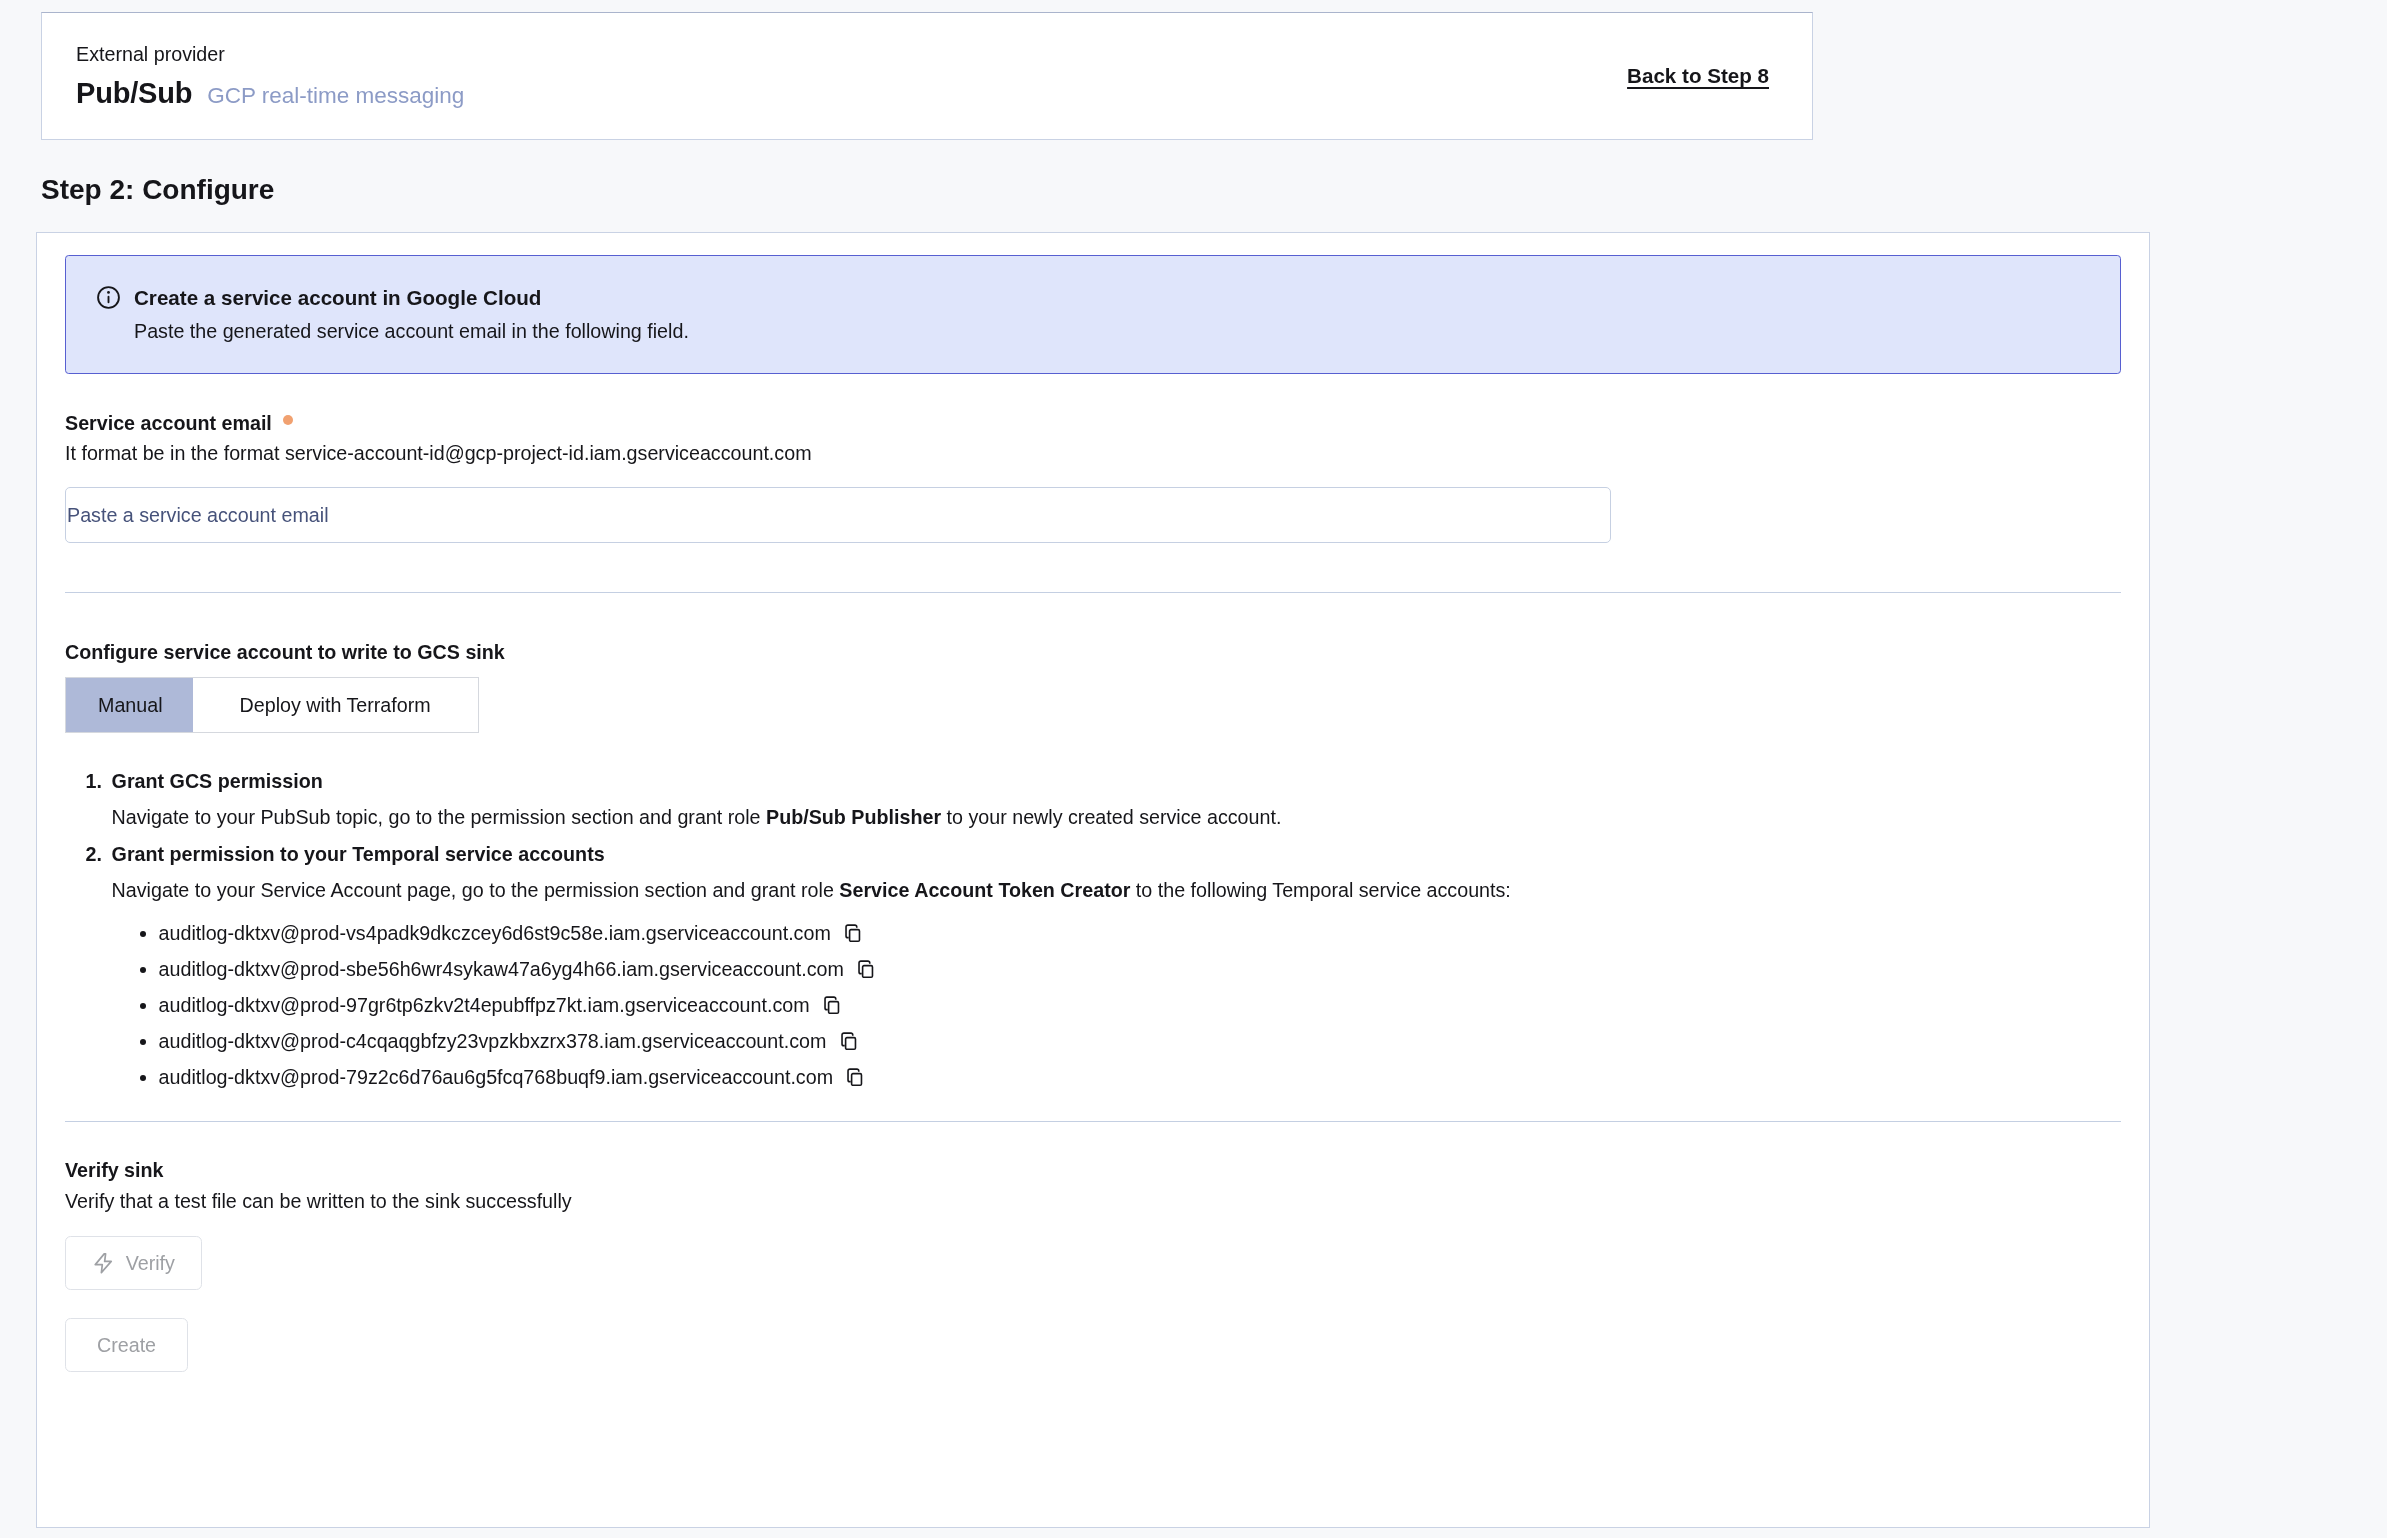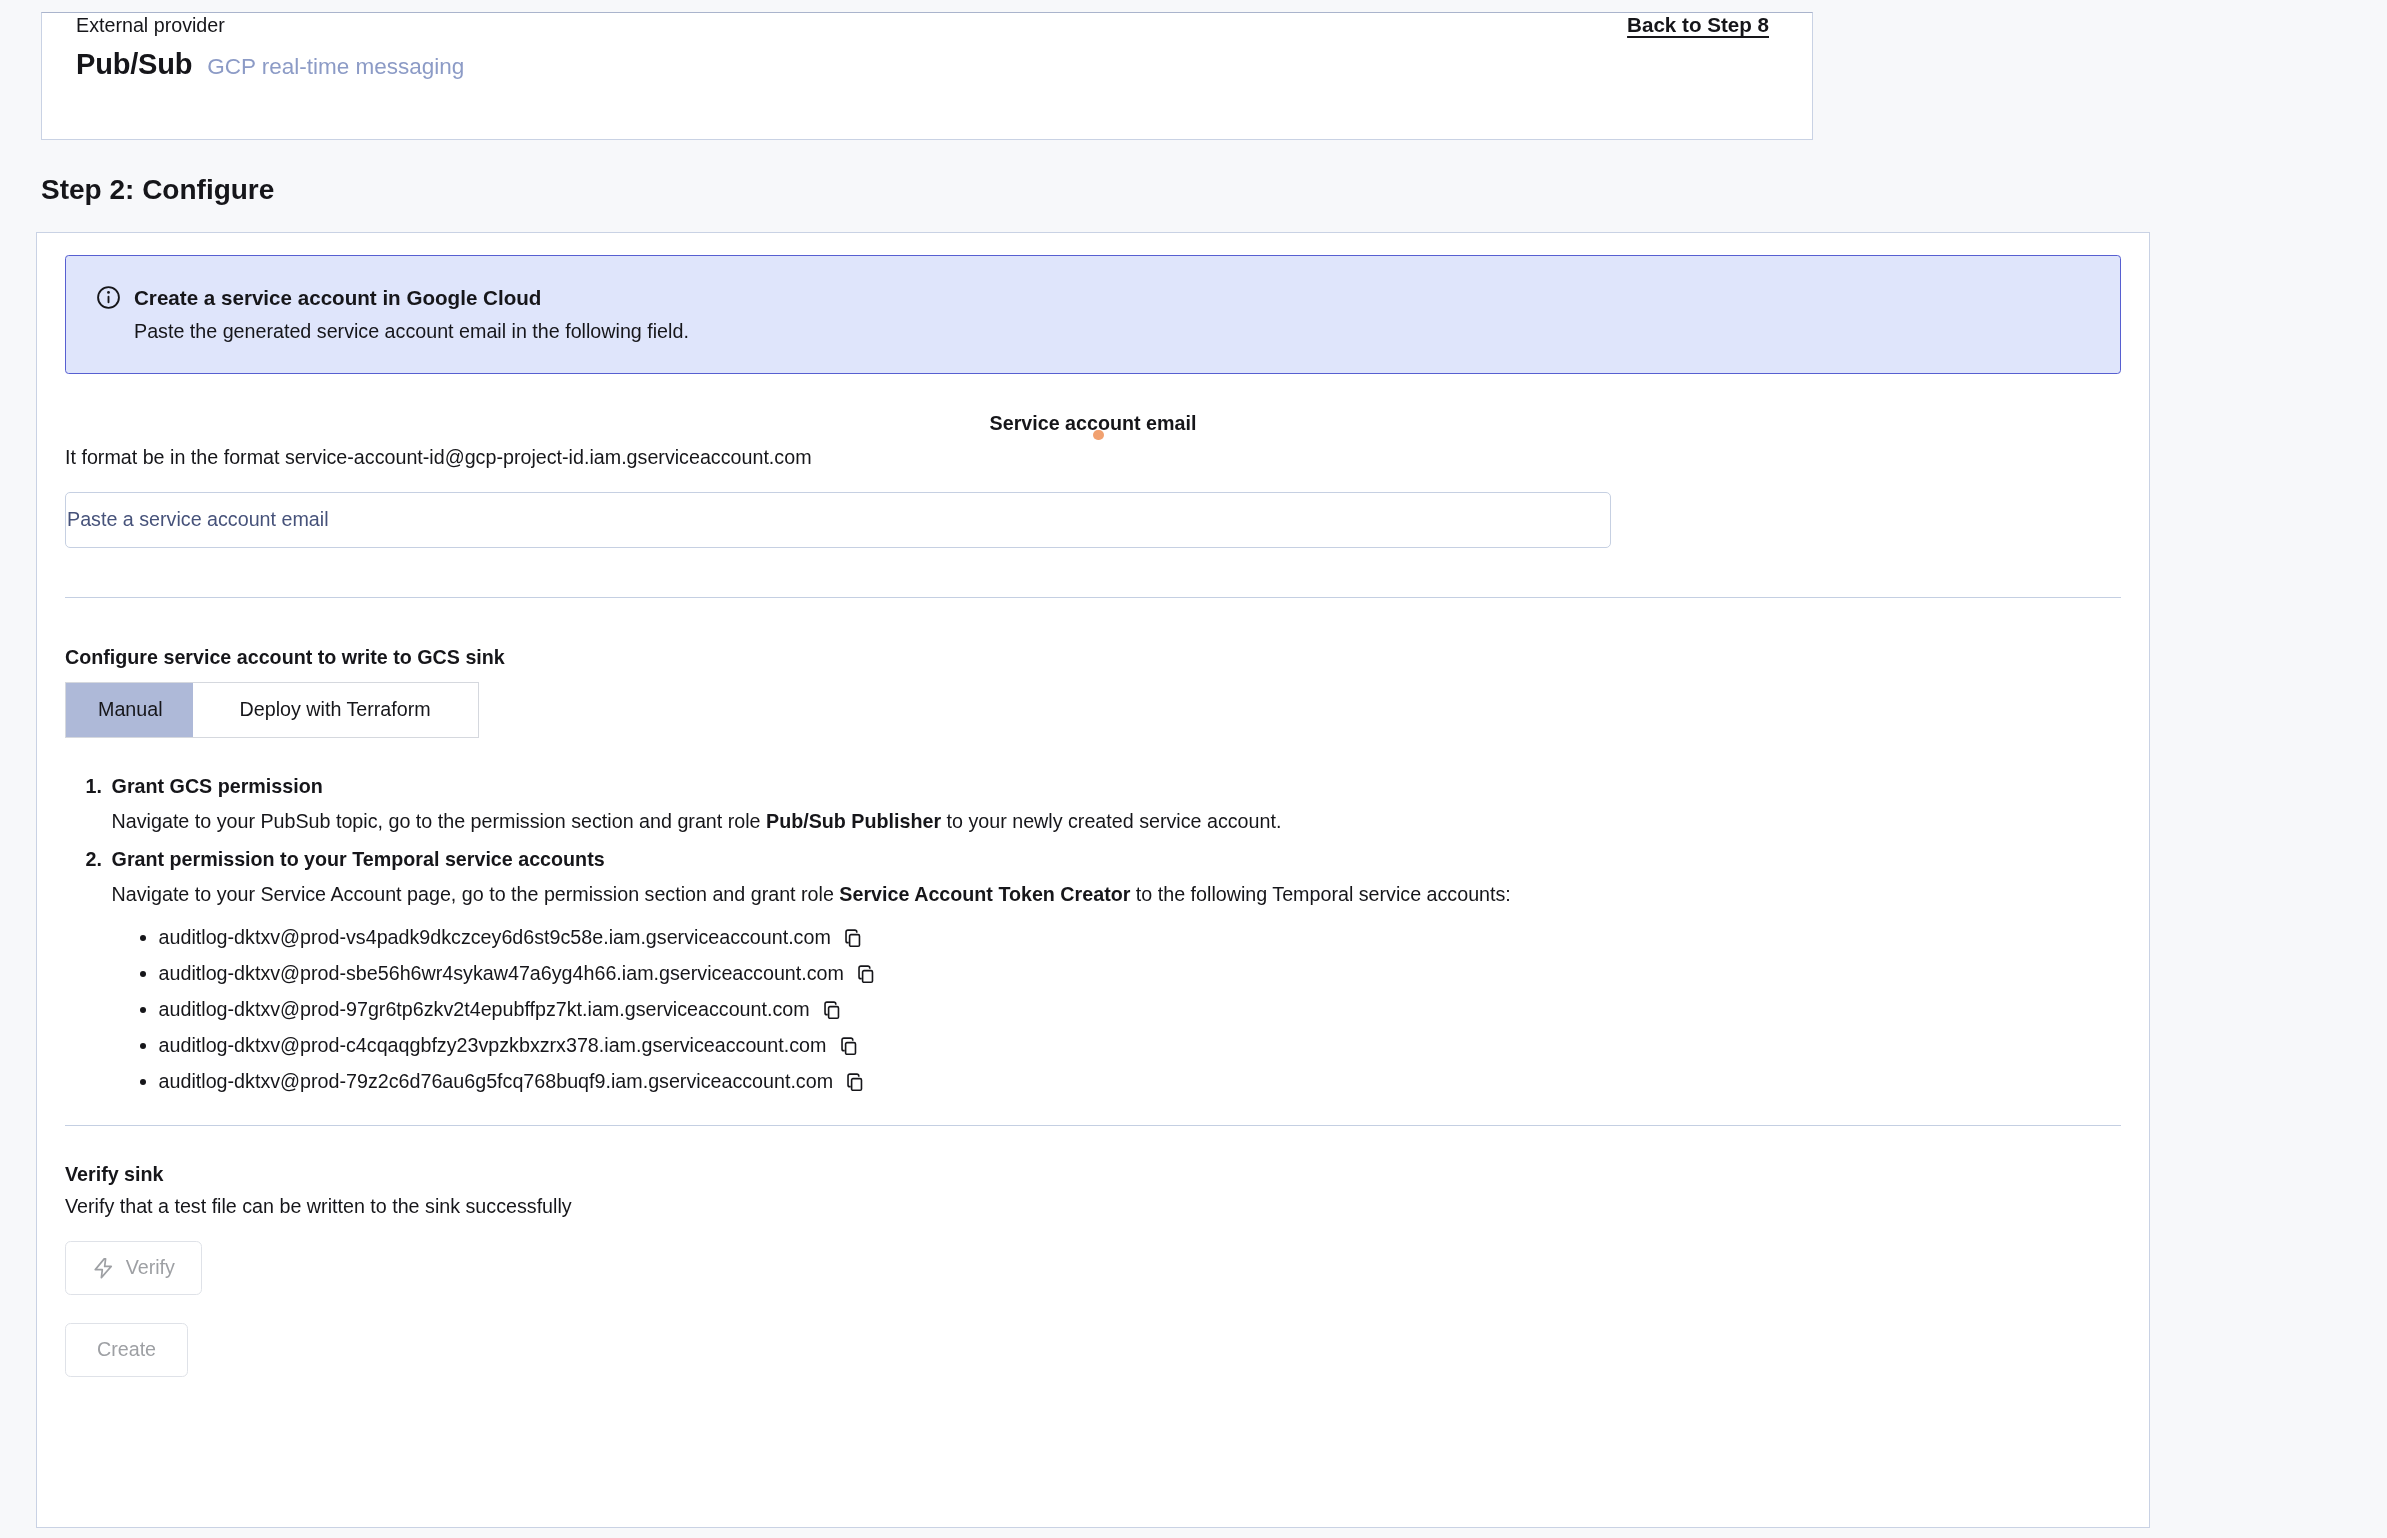--- a/index.html
+++ b/index.html
@@ -9,21 +9,21 @@
     font-family: "Liberation Sans", "DejaVu Sans", sans-serif;
     color: #16161a;
     overflow: hidden;
   }
   .header-card {
     margin: 12px 0 0 41px;
     width: 1772px; height: 128px;
     background: #fff;
     border: 0.9px solid #c9d2e4;
     border-top-color: #aab4cc;
-    display: flex; align-items: flex-start; justify-content: space-between;
+    display: flex; align-items: center; justify-content: space-between;
     padding: 0 43px 0 34px;
   }
   .eyebrow { font-size: 19.7px; line-height: 24px; }
   .provider-row { display: flex; align-items: baseline; margin-top: 11.2px; }
   .provider-name { font-size: 29px; font-weight: 700; letter-spacing: -0.2px; }
   .provider-sub { font-size: 22.5px; color: #8c9bc6; margin-left: 15px; }
   .back-link {
     font-size: 20.6px; font-weight: 700; text-decoration: underline;
     color: #16161a; cursor: pointer; text-underline-offset: 3.7px;
   }
@@ -41,21 +41,21 @@
     border: 1.4px solid #575fd1;
     border-radius: 3.7px;
     padding: 28px 28px 28px 30px;
     display: flex; align-items: flex-start;
   }
   .info-icon { width: 25px; height: 25px; flex: 0 0 auto; margin: 1.9px 13px 0 0; }
   .info-title { font-size: 20.6px; font-weight: 700; line-height: 28px; }
   .info-desc { font-size: 19.7px; line-height: 28px; margin-top: 5.6px; }
   .field-group { margin-top: 37px; }
   .field-group.second { margin-top: 36px; }
-  .label-row { display: flex; align-items: center; flex-direction: column; }
+  .label-row { display: flex; align-items: center; }
   .field-label { font-size: 19.7px; font-weight: 700; line-height: 24px; }
   .req-dot { width: 10.3px; height: 10.3px; border-radius: 50%; background: #f1a170; margin-left: 11.2px; margin-top: -5.6px; }
   .field-helper { font-size: 19.7px; line-height: 24px; margin-top: 5.6px; }
   .text-input {
     display: block; margin-top: 22.5px;
     height: 56px; border: 0.9px solid #c6d0e2; border-radius: 5px;
     background: #fff; padding: 0 1px;
     font-family: "Liberation Sans", "DejaVu Sans", sans-serif;
     font-size: 19.7px; color: #2c3a63; outline: none;
   }

